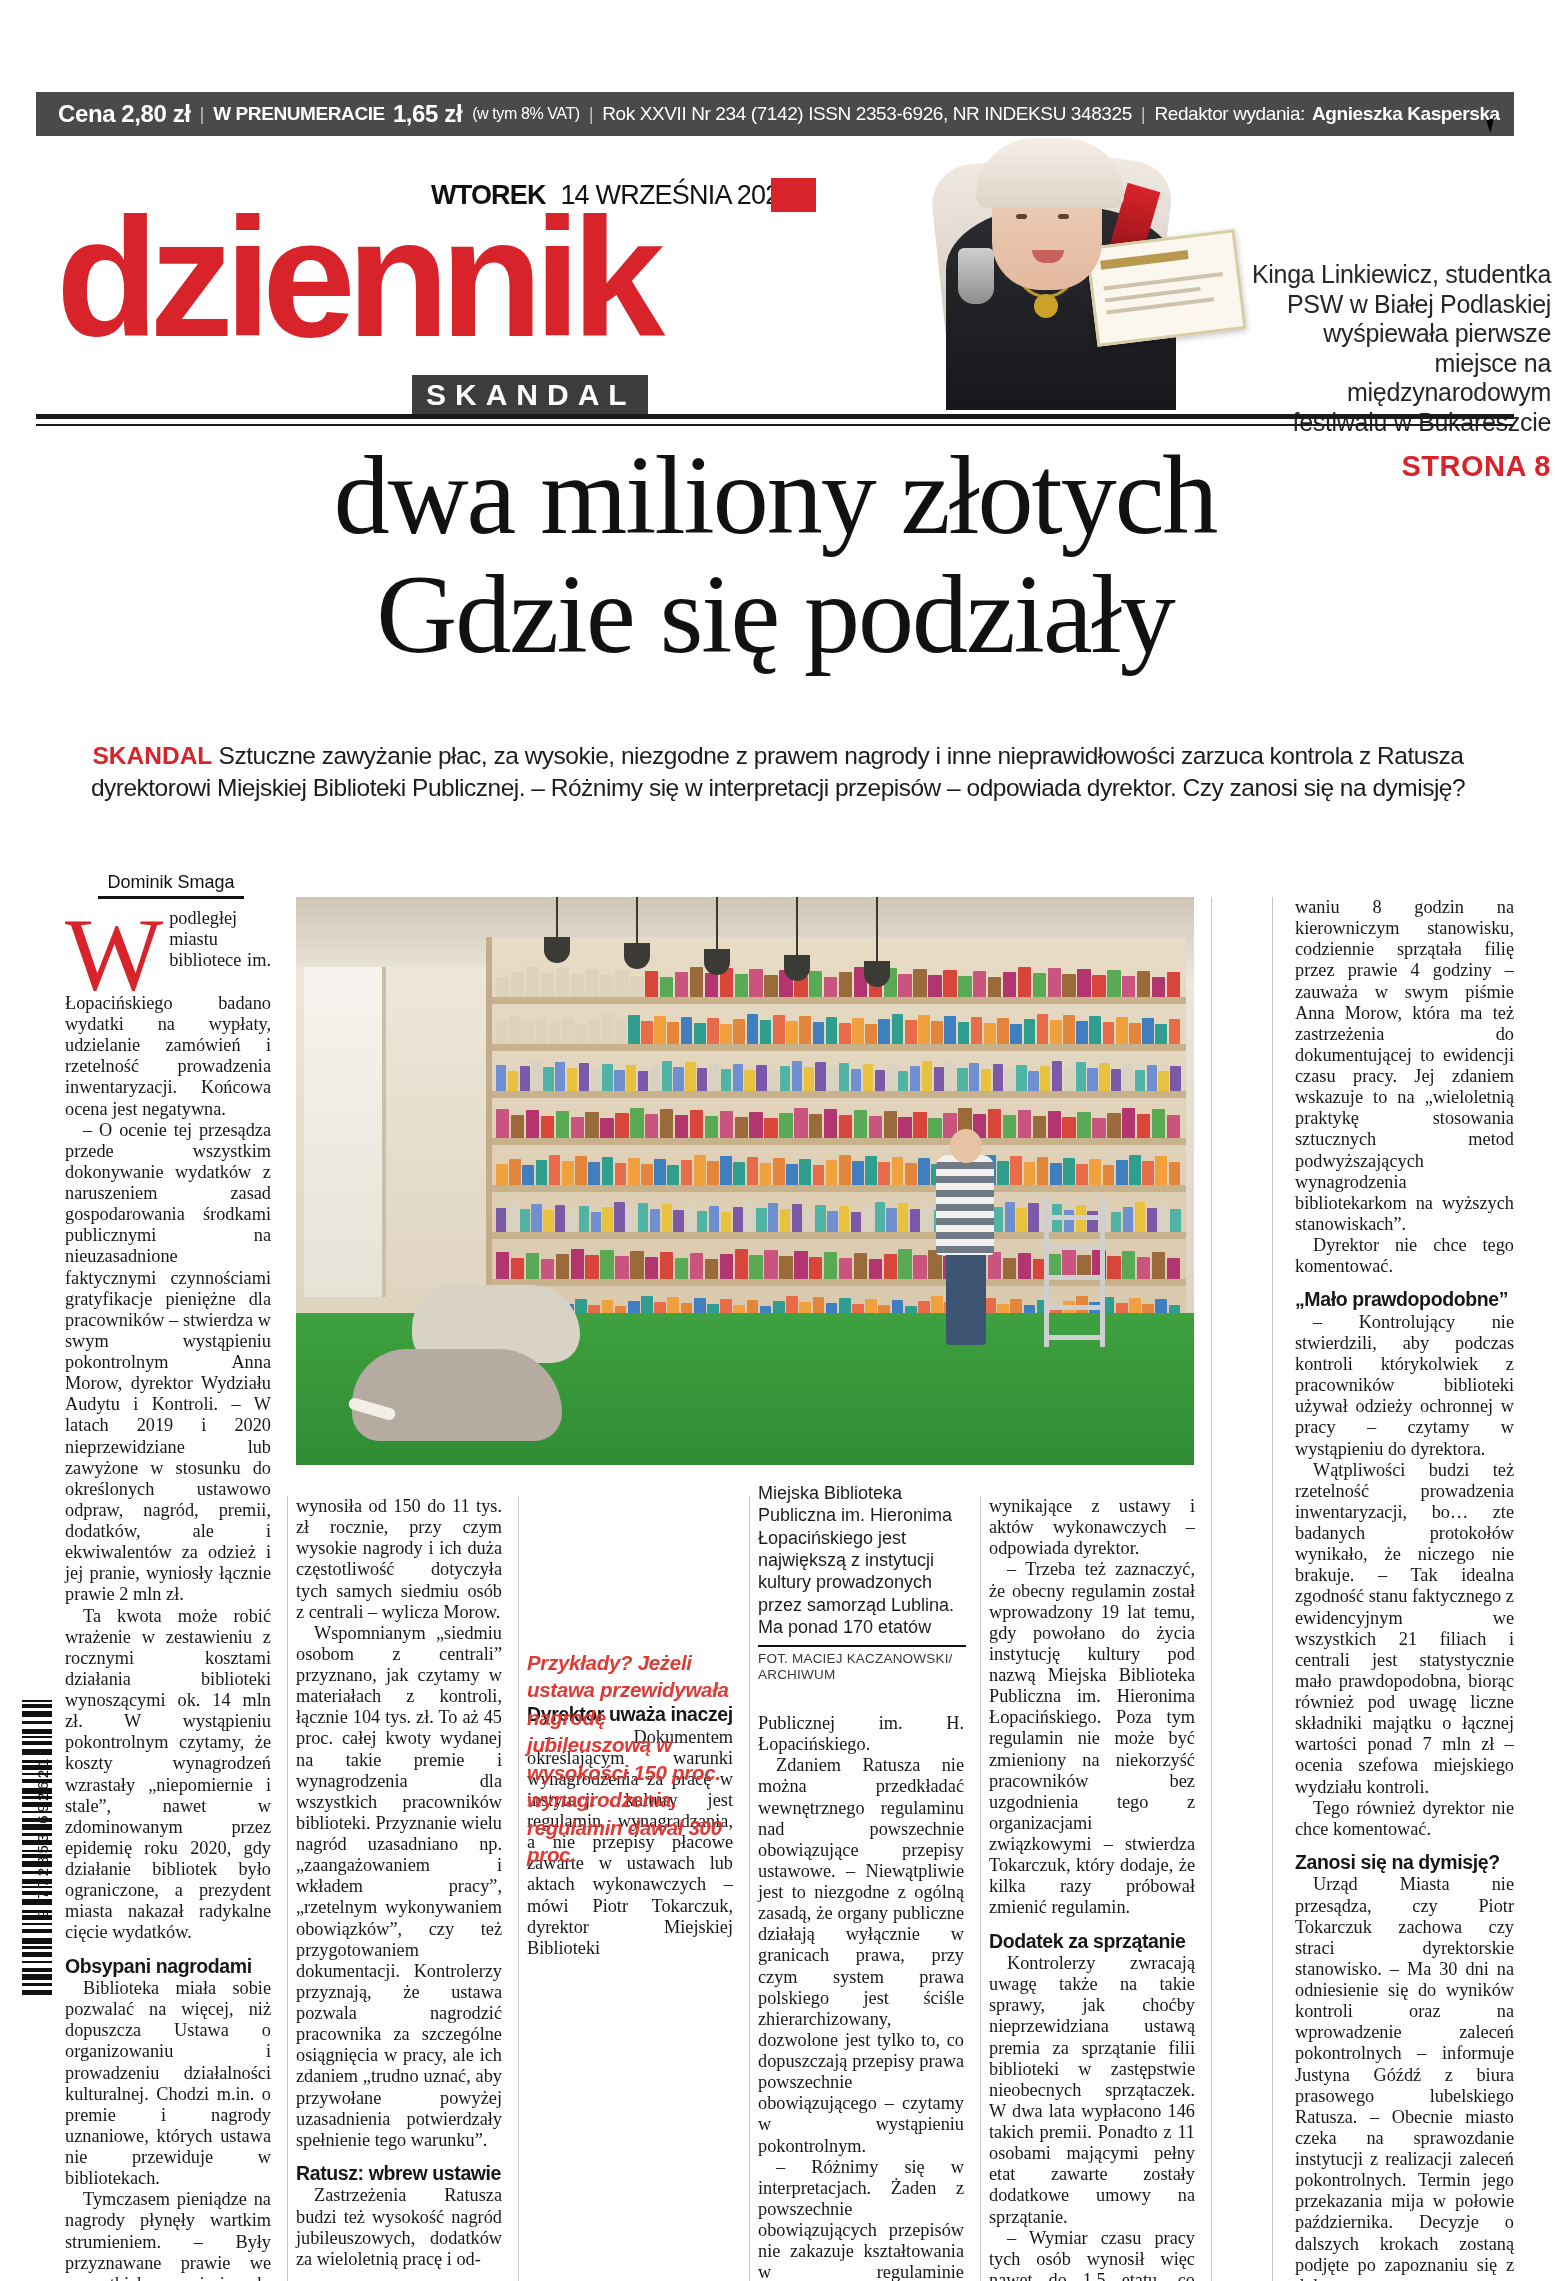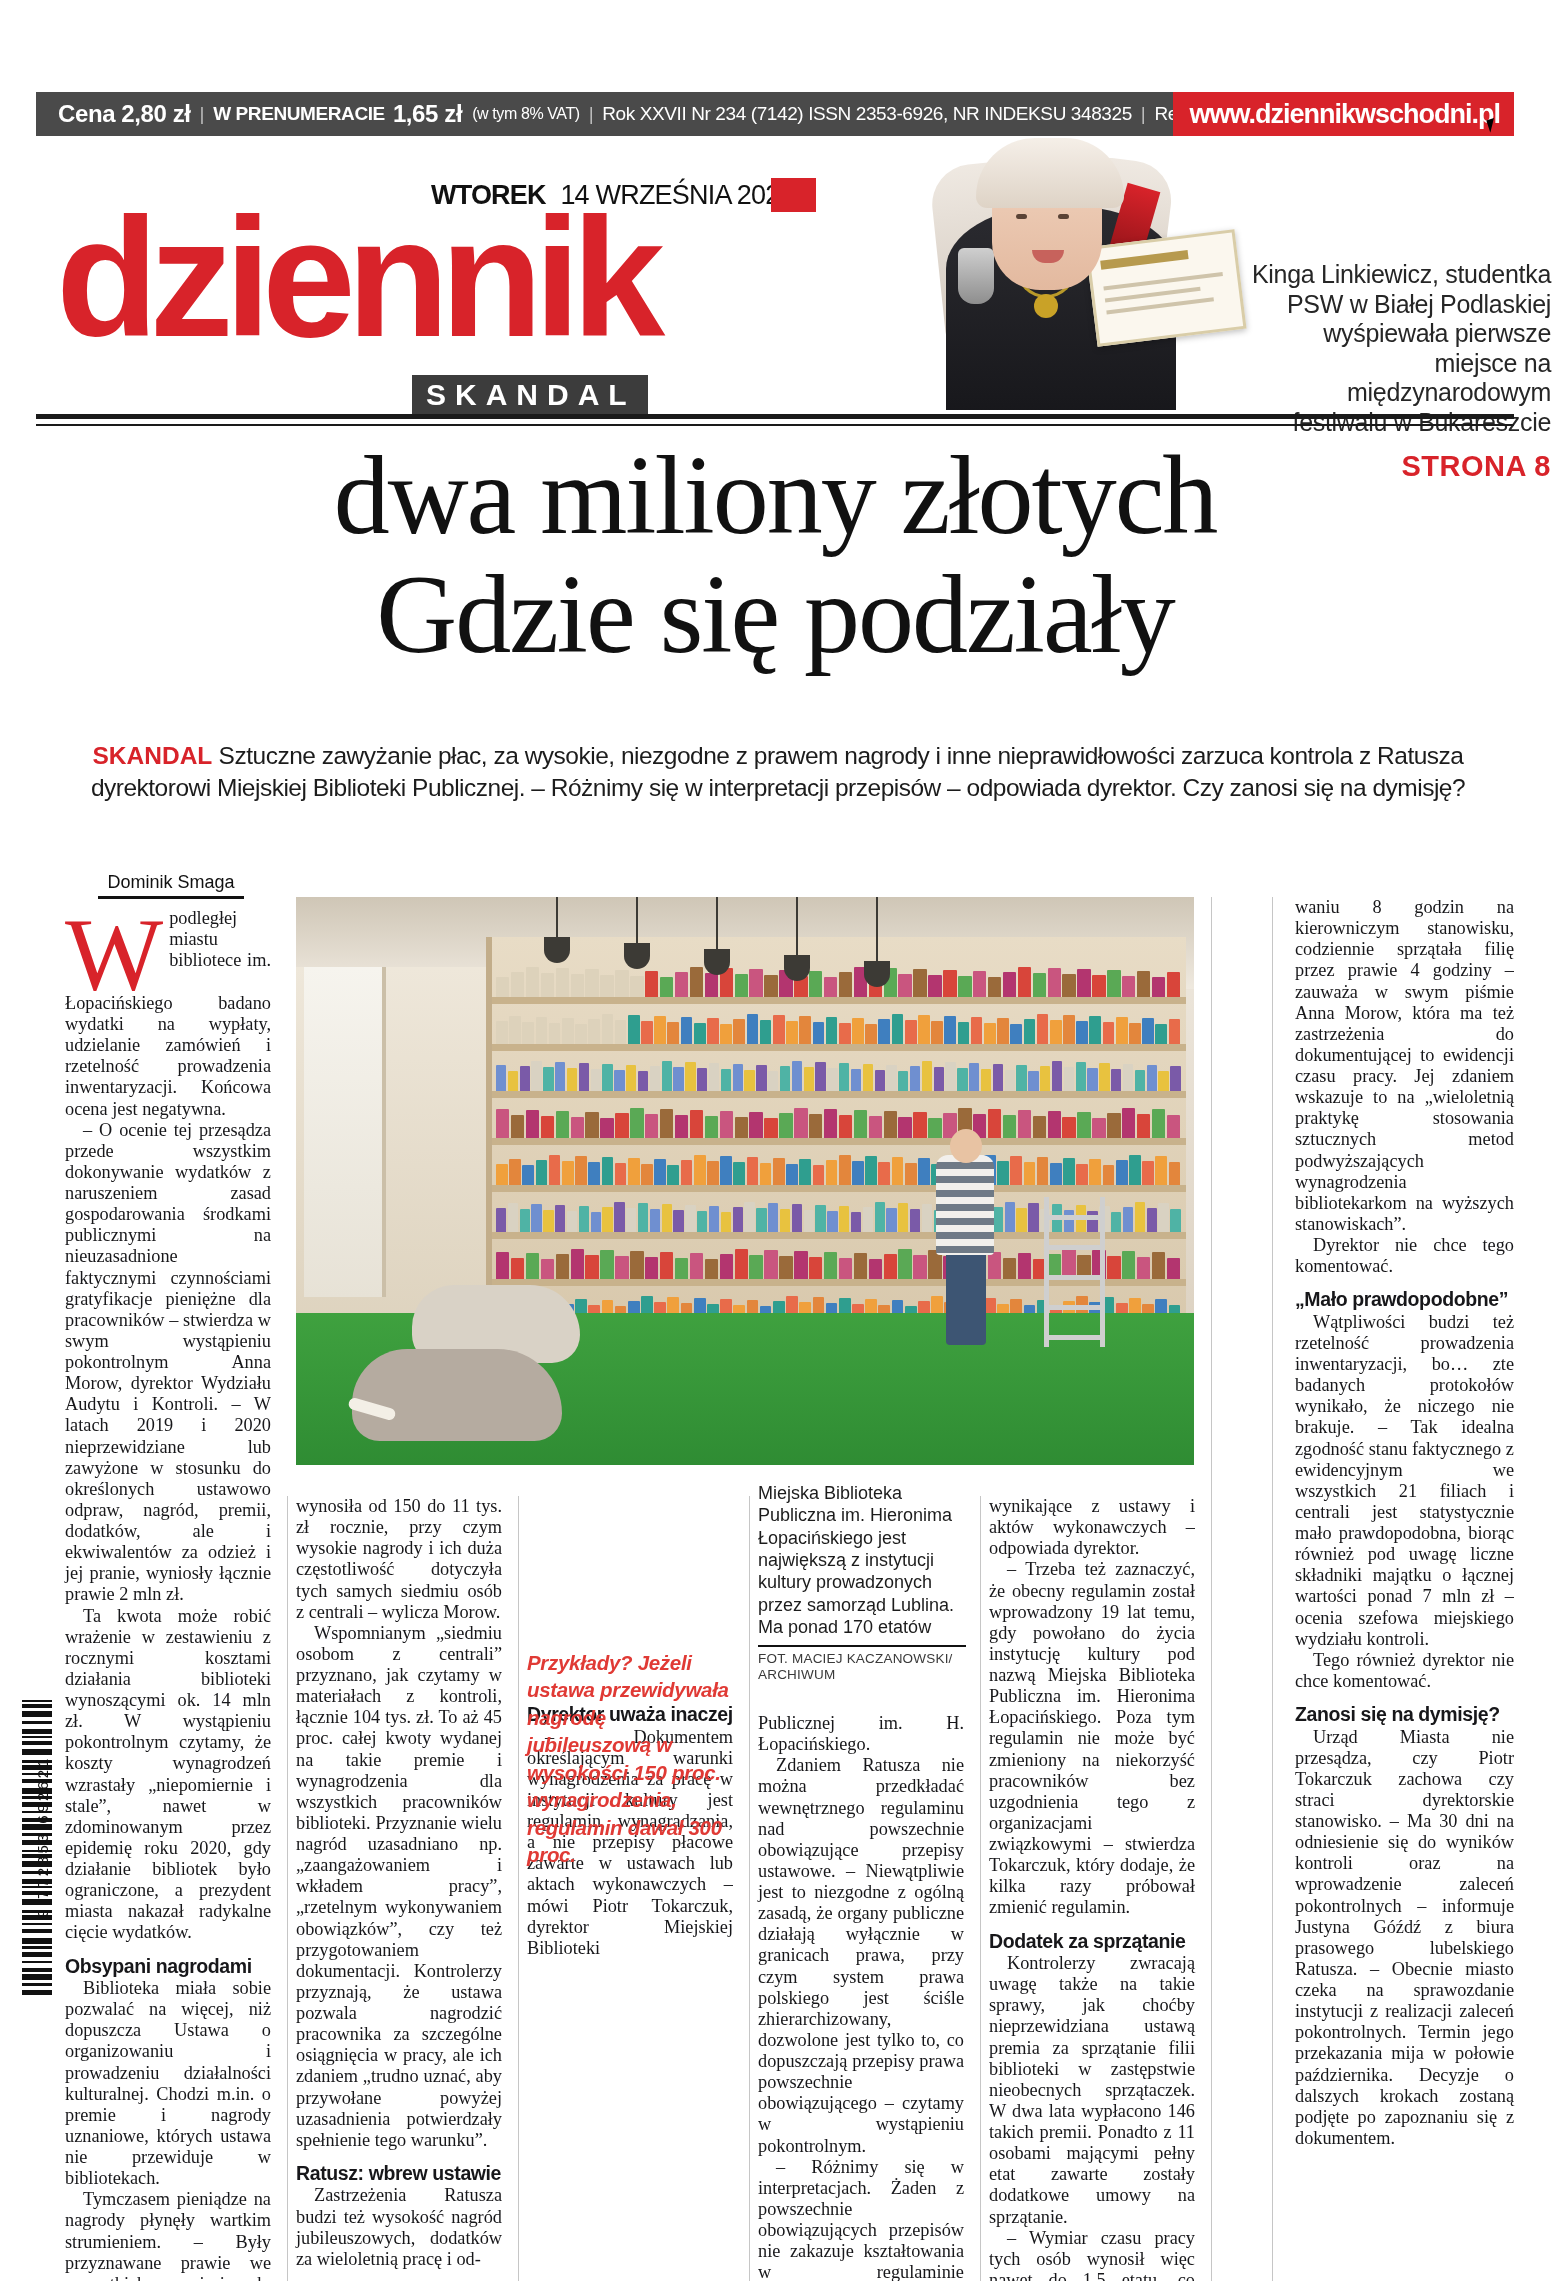--- a/index.html
+++ b/index.html
@@ -258,21 +258,20 @@
   <span class="pad tb-price">Cena 2,80 zł</span>
   <span class="tb-sep">|</span>
   <span class="tb-b">W PRENUMERACIE</span>
   <span class="tb-price" style="padding-left:8px">1,65 zł</span>
   <span class="tb-small" style="padding-left:10px">(w tym 8% VAT)</span>
   <span class="tb-sep">|</span>
   <span>Rok XXVII Nr 234 (7142) ISSN 2353-6926, NR INDEKSU 348325</span>
   <span class="tb-sep">|</span>
   <span>Redaktor wydania:</span>
   <span class="tb-b" style="padding-left:7px">Agnieszka Kasperska</span>
-  <span class="tb-url">www.dziennikwschodni.pl</span>
   <span class="tb-cursor"></span>
 </div>
 
 <div class="masthead">
 
   <div class="dateline">
     <b>WTOREK</b>
     <span style="padding-left:8px">14 WRZEŚNIA 2021 r.</span>
   </div>
   <div class="date-sq"></div>
@@ -878,20 +877,21 @@
   <p>– Trzeba też zaznaczyć, że obecny regulamin został wprowadzony 19 lat temu, gdy powołano do życia instytucję kultury pod nazwą Miejska Biblioteka Publiczna im. Hieronima Łopacińskiego. Poza tym regulamin nie może być zmieniony na niekorzyść pracowników bez uzgodnienia tego z organizacjami związkowymi – stwierdza Tokarczuk, który dodaje, że kilka razy próbował zmienić regulamin.</p>
   <h4>Dodatek za sprzątanie</h4>
   <p>Kontrolerzy zwracają uwagę także na takie sprawy, jak choćby nieprzewidziana ustawą premia za sprzątanie filii biblioteki w zastępstwie nieobecnych sprzątaczek. W dwa lata wypłacono 146 takich premii. Ponadto z 11 osobami mającymi pełny etat zawarte zostały dodatkowe umowy na sprzątanie.</p>
   <p>– Wymiar czasu pracy tych osób wynosił więc nawet do 1,5 etatu, co oznacza, że większość z nich po przepraco-</p>
 </div>
 
 <div class="col" id="c6">
   <p class="noind">waniu 8 godzin na kierowniczym stanowisku, codziennie sprzątała filię przez prawie 4 godziny – zauważa w swym piśmie Anna Morow, która ma też zastrzeżenia do dokumentującej to ewidencji czasu pracy. Jej zdaniem wskazuje to na „wieloletnią praktykę stosowania sztucznych metod podwyższających wynagrodzenia bibliotekarkom na wyższych stanowiskach”.</p>
   <p>Dyrektor nie chce tego komentować.</p>
   <h4>„Mało prawdopodobne”</h4>
+  <p>– Kontrolujący nie stwierdzili, aby podczas kontroli którykolwiek z pracowników biblioteki używał odzieży ochronnej w pracy – czytamy w wystąpieniu do dyrektora.</p>
   <p>Wątpliwości budzi też rzetelność prowadzenia inwentaryzacji, bo… zte badanych protokołów wynikało, że niczego nie brakuje. – Tak idealna zgodność stanu faktycznego z ewidencyjnym we wszystkich 21 filiach i centrali jest statystycznie mało prawdopodobna, biorąc również pod uwagę liczne składniki majątku o łącznej wartości ponad 7 mln zł – ocenia szefowa miejskiego wydziału kontroli.</p>
   <p>Tego również dyrektor nie chce komentować.</p>
   <h4>Zanosi się na dymisję?</h4>
   <p>Urząd Miasta nie przesądza, czy Piotr Tokarczuk zachowa czy straci dyrektorskie stanowisko. – Ma 30 dni na odniesienie się do wyników kontroli oraz na wprowadzenie zaleceń pokontrolnych – informuje Justyna Góźdź z biura prasowego lubelskiego Ratusza. – Obecnie miasto czeka na sprawozdanie instytucji z realizacji zaleceń pokontrolnych. Termin jego przekazania mija w połowie października. Decyzje o dalszych krokach zostaną podjęte po zapoznaniu się z dokumentem.</p>
 </div>
 
 <div class="vrule" style="left: 287px; top: 1496px; height: 786px;"></div>
 <div class="vrule" style="left: 518px; top: 1496px; height: 786px;"></div>
 <div class="vrule" style="left: 749px; top: 1496px; height: 786px;"></div>
 <div class="vrule" style="left: 980px; top: 1496px; height: 786px;"></div>

